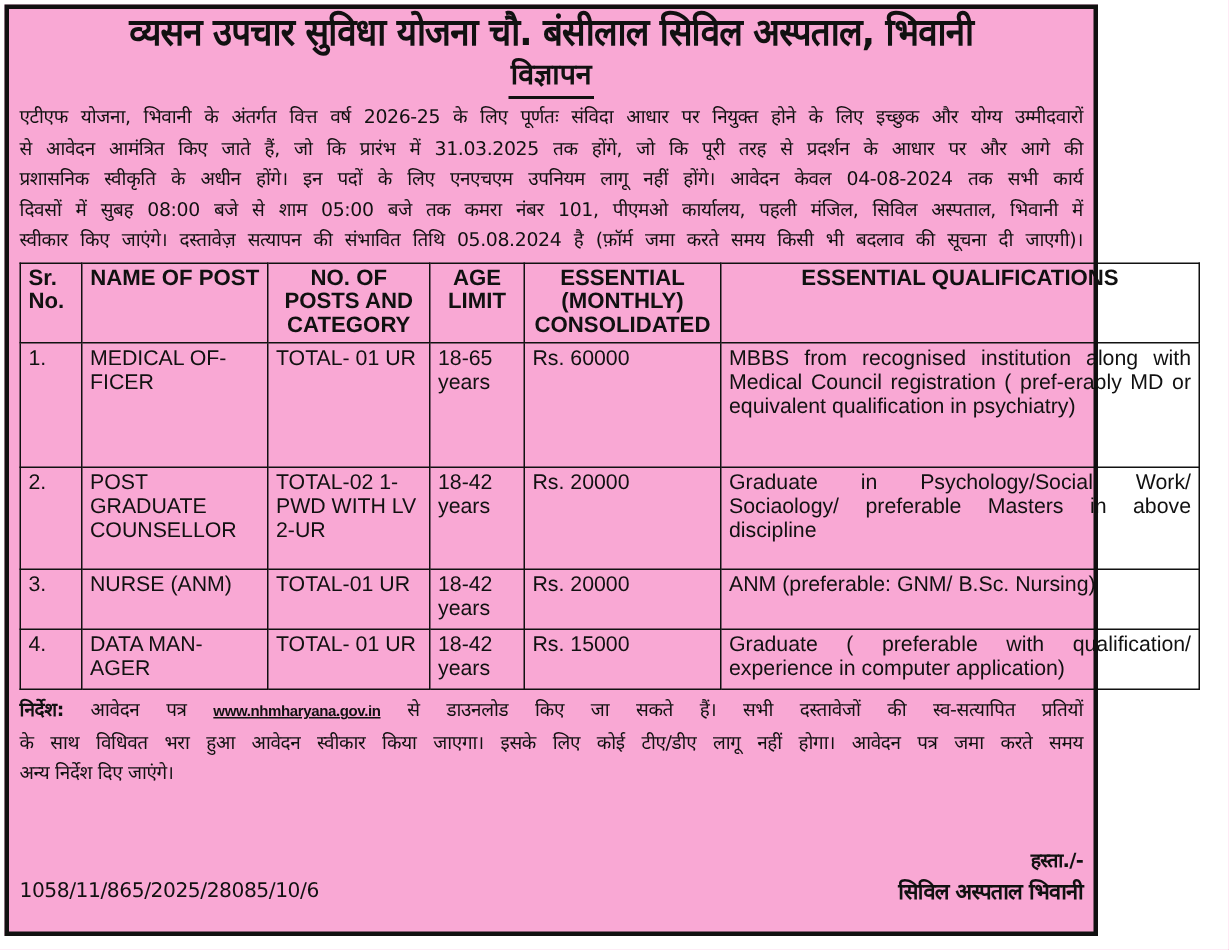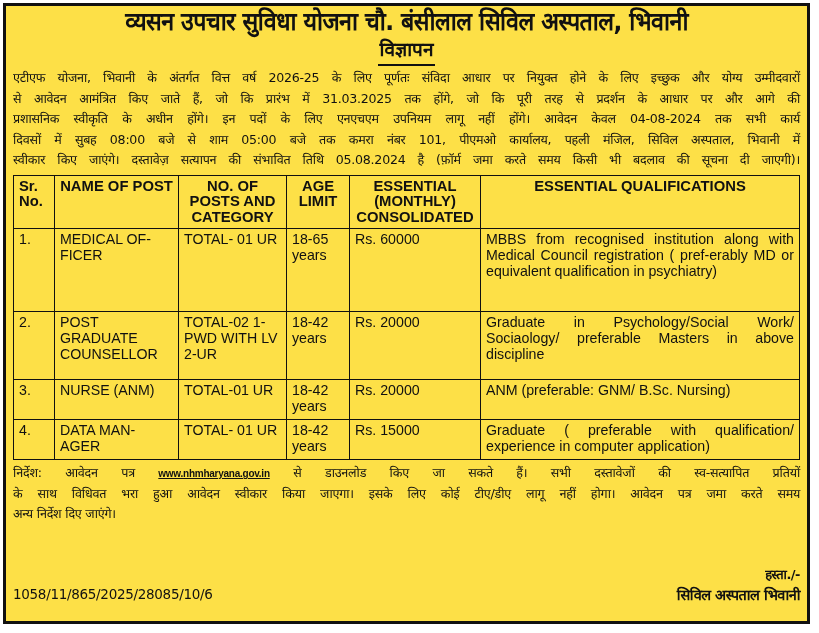--- a/index.html
+++ b/index.html
@@ -1,30 +1,30 @@
 <!DOCTYPE html>
 <html><head>
 <meta charset="utf-8">
 <style>
   html, body { margin: 0; padding: 0; background: #ffffff; }
   body { width: 819px; height: 633px; overflow: hidden; }
   .page {
-    position: absolute; left: 3px; top: 3px; width: 807px; height: 621px;
-    border: 3px solid #111; box-sizing: border-box; background: #fde047;
+    position: absolute; left: 3px; top: 3px; width: 729px; height: 621px;
+    border: 3px solid #111; box-sizing: border-box; background: #f9a8d4;
     color: #111;
   }
   .inner { position: absolute; left: 7px; top: 0; right: 7px; }
   .title {
     text-align: center; font-family: "DejaVu Sans", sans-serif; font-weight: bold;
     font-size: 25px; line-height: 32px; margin-top: 0px; letter-spacing: -0.6px;
     transform: scaleX(0.93); transform-origin: center; white-space: nowrap;
   }
   .subtitle-wrap { text-align: center; margin-top: 0px; height: 28px; }
   .subtitle {
-    display: inline-block; font-family: Liberation Mono, monospace; font-weight: bold;
+    display: inline-block; font-family: Liberation Serif, serif; font-weight: bold;
     font-size: 19px; line-height: 26px; border-bottom: 2px solid #111; padding: 0 2px;
   }
   .intro {
     font-family: "DejaVu Sans", sans-serif; font-size: 12.6px; line-height: 20.5px;
     text-align: justify; margin-top: 2px; letter-spacing: -0.25px;
   }
   .intro span.line { display: block; white-space: nowrap; text-align-last: justify; }
   table.posts {
     margin-top: 4px; border-collapse: collapse; width: 787px;
     font-family: "Liberation Sans", sans-serif; font-size: 14.2px; line-height: 16px;
@@ -34,21 +34,21 @@
   table.posts th.left { text-align: left; }
   table.posts td.qual { text-align: justify; }
   .c1 { width: 30px; } .c2 { width: 113px; } .c3 { width: 97px; } .c4 { width: 52px; }
   .c5 { width: 120px; } .c6 { width: auto; }
   .directions {
     font-family: "DejaVu Sans", sans-serif; font-size: 12.6px; line-height: 20px;
     margin-top: 3px; letter-spacing: -0.25px;
   }
   .directions .line { display: block; white-space: nowrap; }
   .directions .line.j { text-align: justify; text-align-last: justify; }
-  .directions b.lbl { font-weight: normal; }
+  .directions b.lbl { font-weight: bold; }
   .directions a.url { font-family: "Liberation Sans", sans-serif; font-weight: bold; color: #111; text-decoration: underline; font-size: 10px; }
   .sign {
     position: absolute; right: 0; top: 559px; text-align: right;
     font-family: "DejaVu Sans", sans-serif; font-size: 14.5px; line-height: 20px; font-weight: bold;
     letter-spacing: -0.5px;
   }
   .sign .hasta { font-weight: bold; font-size: 13px; }
   .refno {
     position: absolute; left: 0; top: 580px; font-family: "DejaVu Sans", sans-serif;
     font-size: 13.5px; letter-spacing: -0.3px; text-align: right;

